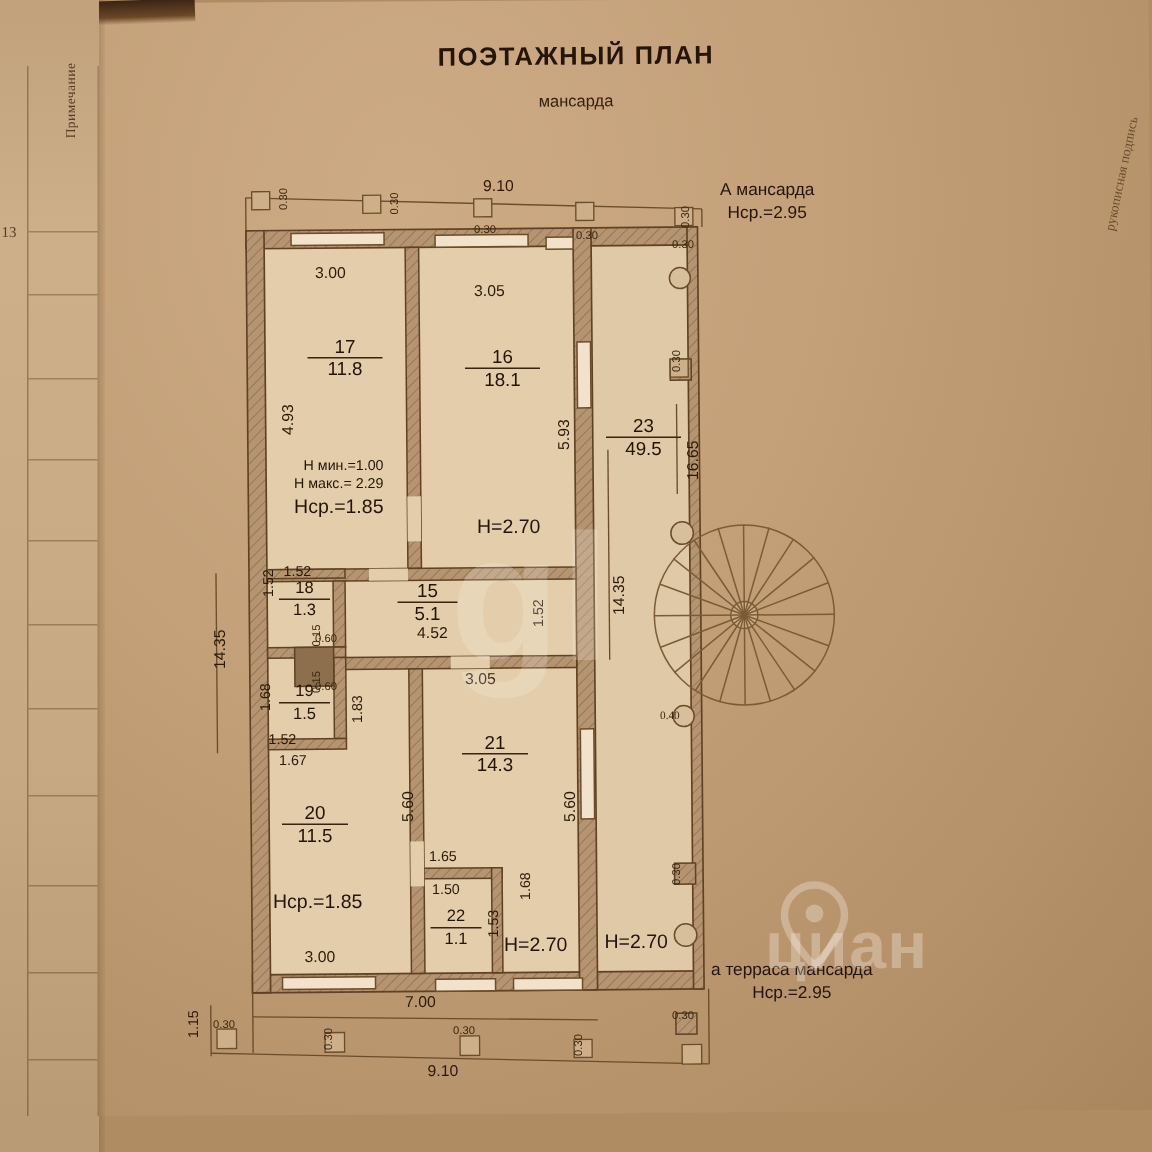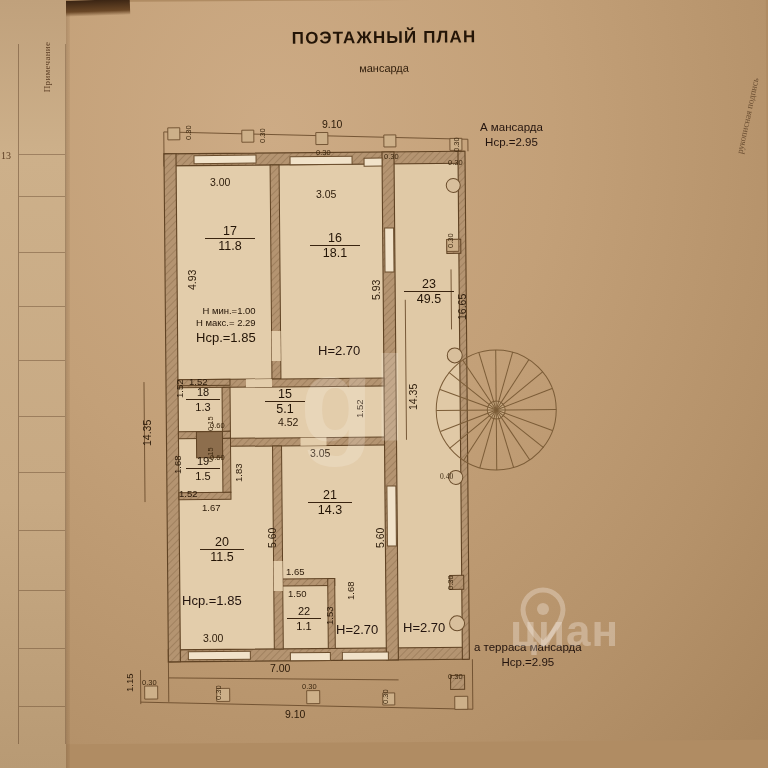--- a/index.html
+++ b/index.html
@@ -325,21 +325,21 @@
     <div class="room" style="left:186px;top:455px;width:34px;">
       <div class="num" style="font-size:11px">19</div>
       <div class="ar" style="font-size:11px">1.5</div>
     </div>
 
     <div class="room" style="left:308px;top:489px;width:44px;">
       <div class="num">21</div>
       <div class="ar">14.3</div>
     </div>
 
-    <div class="room" style="left:200px;top:536px;width:44px;text-align:center;">
+    <div class="room" style="left:188px;top:536px;width:44px;text-align:center;">
       <div class="num">20</div>
       <div class="ar">11.5</div>
     </div>
 
     <div class="room" style="left:287px;top:605px;width:34px;">
       <div class="num" style="font-size:11px">22</div>
       <div class="ar" style="font-size:11px">1.1</div>
     </div>
 
     <div class="note-blk" style="left:196px;top:305px;">
@@ -367,21 +367,21 @@
     <div class="lbl dim" style="left:316px;top:188px;">3.05</div>
     <div class="lbl dim vert" style="left:370px;top:300px;">5.93</div>
 
     <div class="lbl dim" style="left:278px;top:416px;">4.52</div>
     <div class="lbl dim vert" style="left:354px;top:418px;font-size:9.5px">1.52</div>
     <div class="lbl dim" style="left:310px;top:447px;">3.05</div>
     <div class="lbl dim vert" style="left:266px;top:548px;">5.60</div>
     <div class="lbl dim vert" style="left:374px;top:548px;">5.60</div>
 
     <div class="lbl dim" style="left:203px;top:632px;">3.00</div>
-    <div class="lbl dim" style="left:202px;top:502px;font-size:9.5px">1.67</div>
+    <div class="lbl dim" style="left:186px;top:502px;font-size:9.5px">1.67</div>
 
     <div class="lbl dim" style="left:189px;top:376px;font-size:9.5px">1.52</div>
     <div class="lbl dim vert" style="left:174px;top:398px;font-size:9.5px">1.52</div>
     <div class="lbl dim" style="left:179px;top:488px;font-size:9.5px">1.52</div>
     <div class="lbl dim vert" style="left:172px;top:474px;font-size:9.5px">1.68</div>
     <div class="lbl dim vert" style="left:233px;top:482px;font-size:9.5px">1.83</div>
 
     <div class="lbl small vert" style="left:206px;top:431px;">0.15</div>
     <div class="lbl small vert" style="left:206px;top:462px;">0.15</div>
     <div class="lbl small" style="left:210px;top:421px;">0.60</div>

